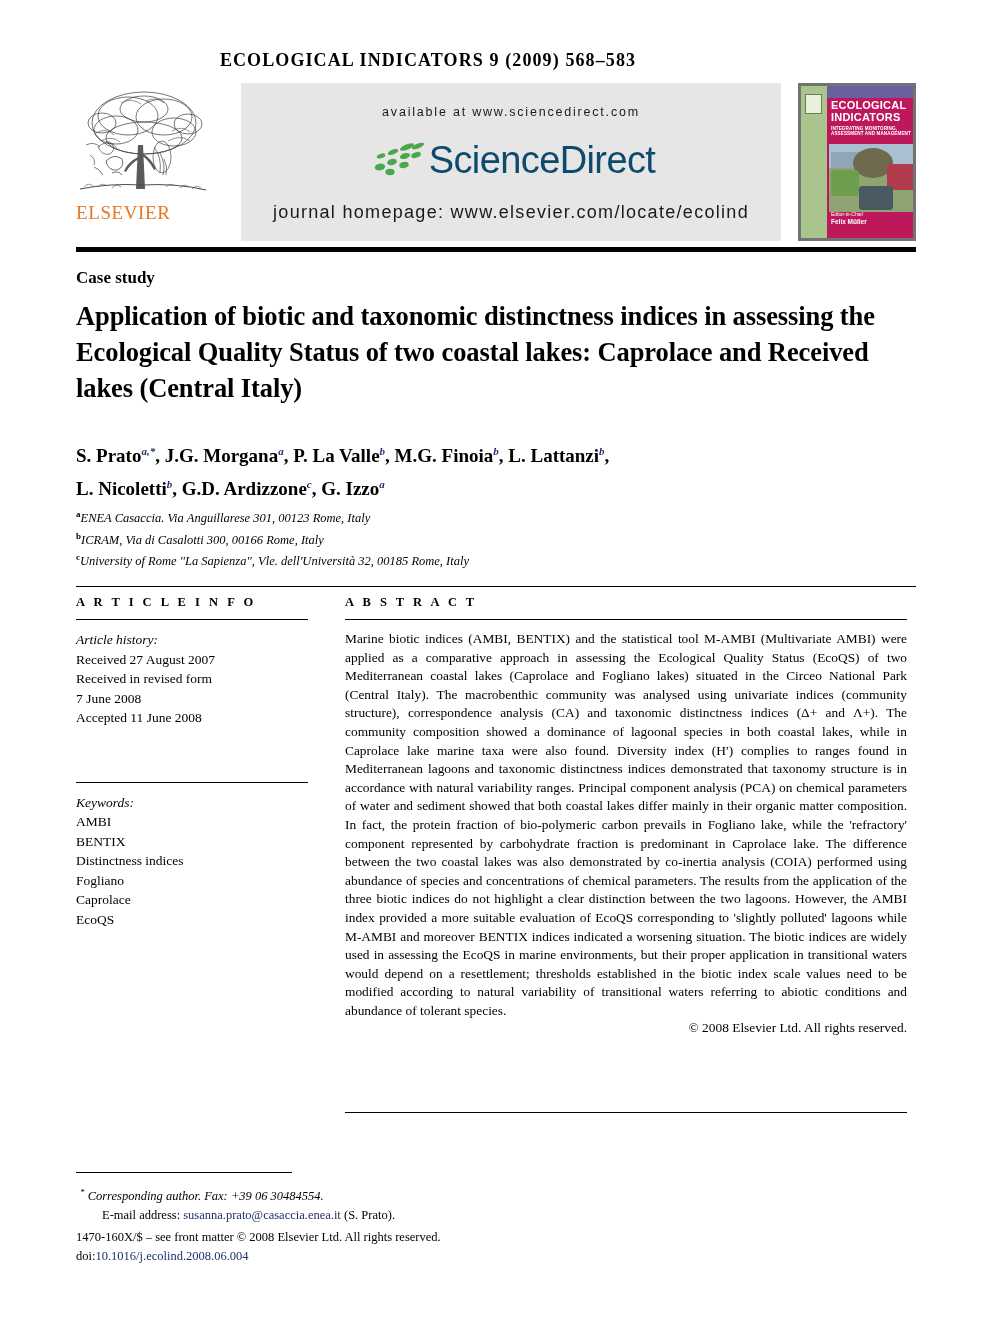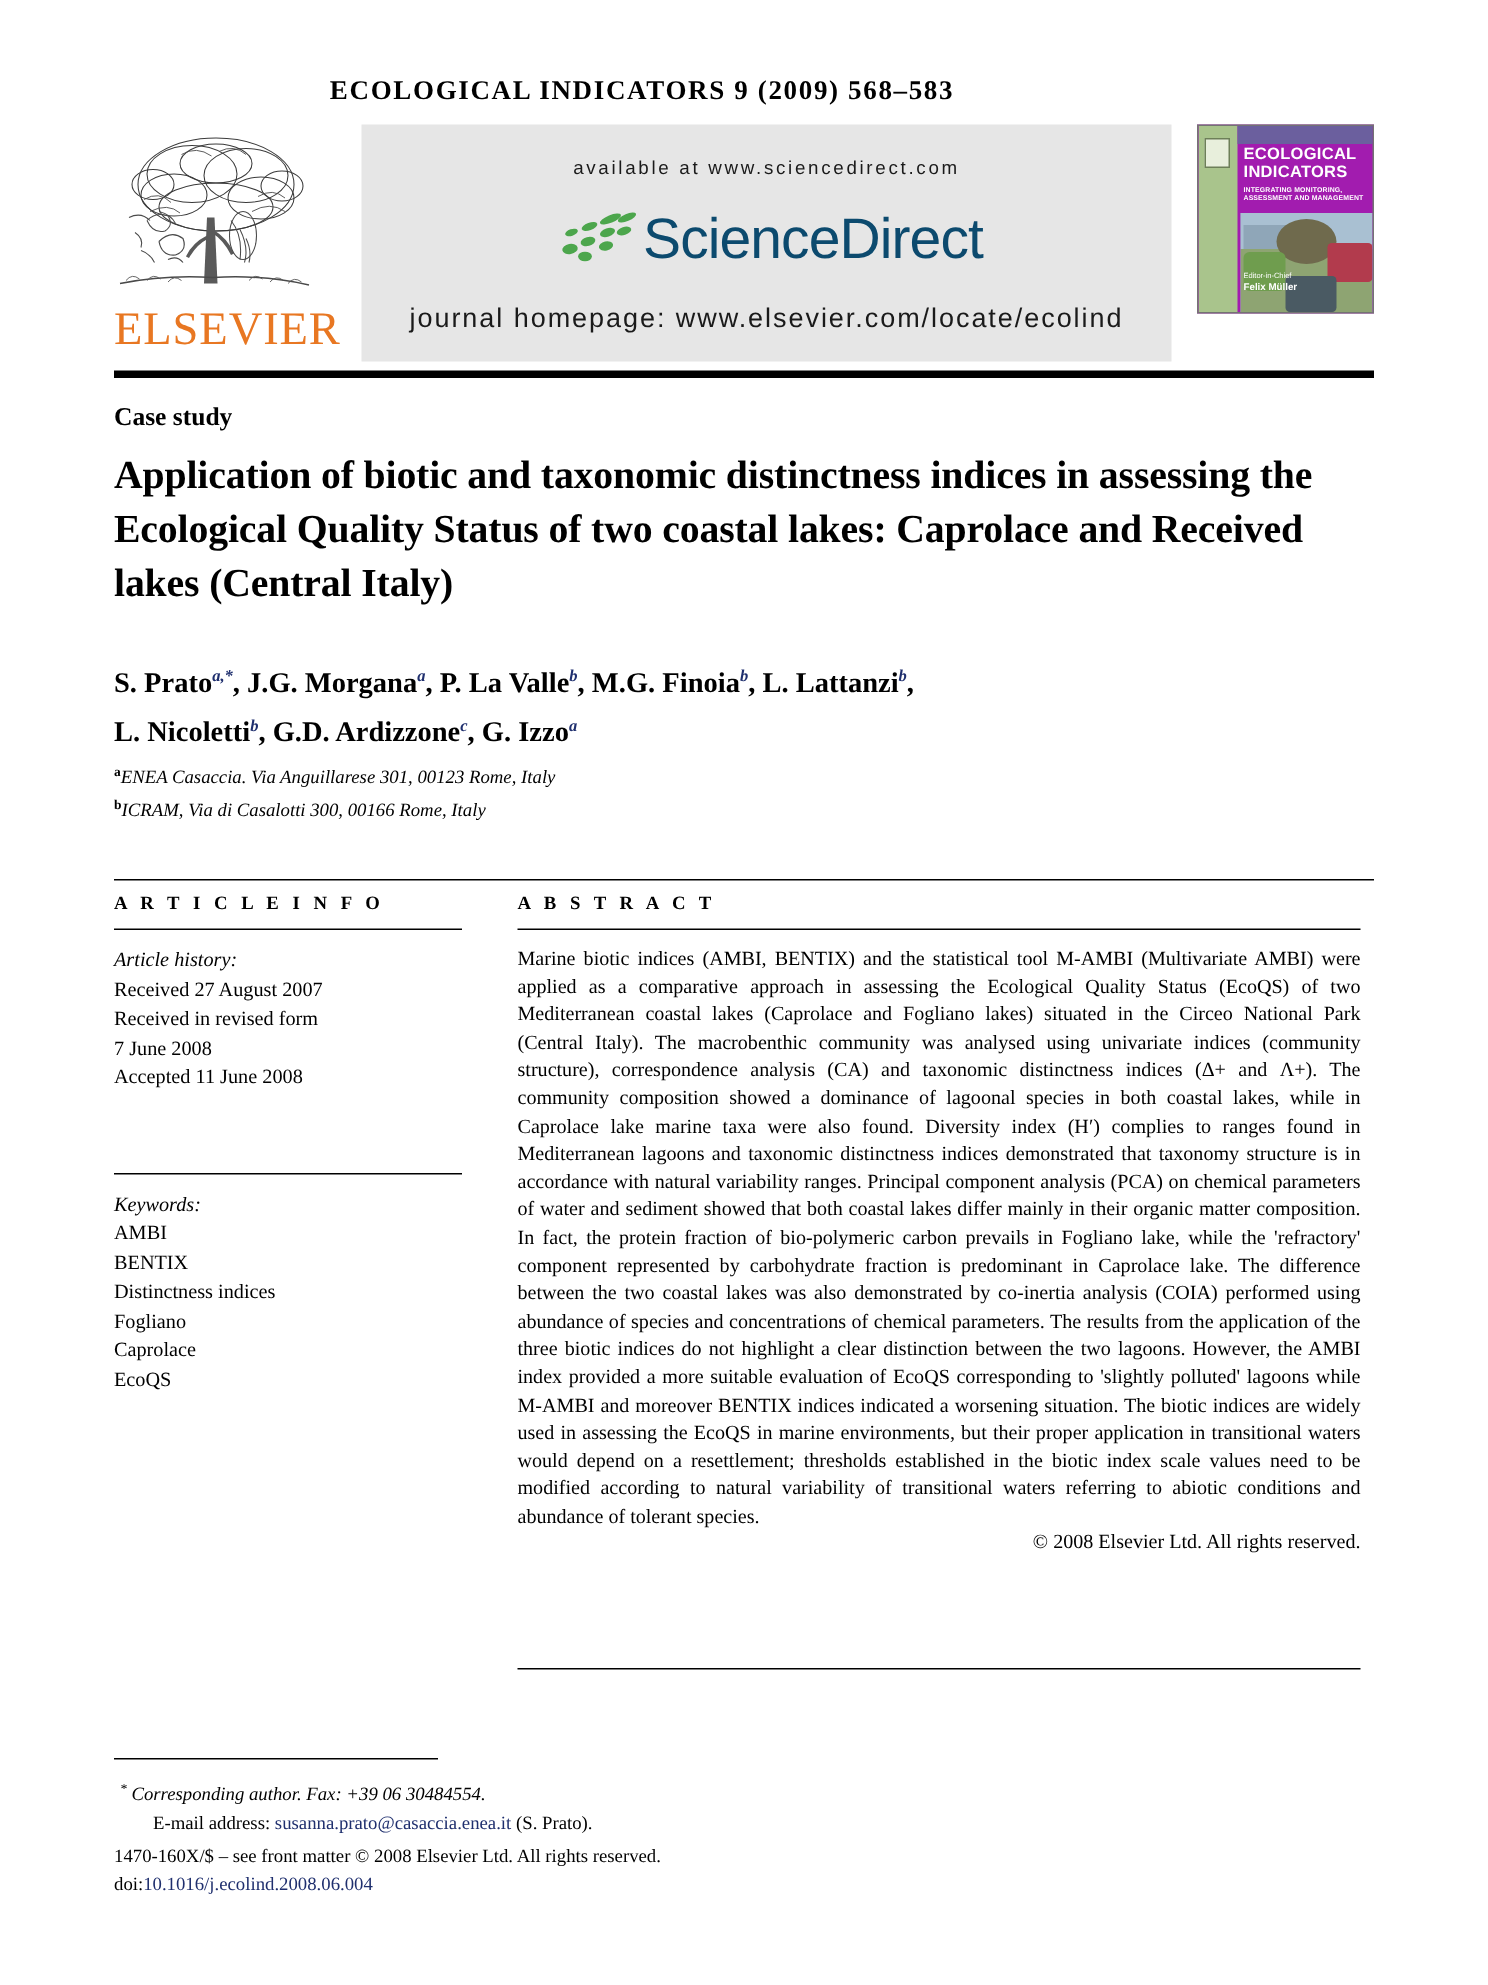--- a/index.html
+++ b/index.html
@@ -51,21 +51,21 @@
     width: 148px;
     height: 158px;
   }
   .tree-box {
     width: 132px;
     height: 118px;
     overflow: hidden;
   }
   .elsevier-word {
     font-family: "Liberation Serif", serif;
-    font-size: 31px;
+    font-size: 19px;
     letter-spacing: 0.6px;
     color: #E87722;
     margin-top: 2px;
     line-height: 1;
   }
 
   .sd-banner {
     position: absolute;
     left: 165px;
     top: 0;
@@ -101,24 +101,24 @@
     font-size: 38px;
     color: #0c4a6e;
     letter-spacing: -0.6px;
   }
 
   .cover {
     position: absolute;
     right: 0;
     top: 0;
     width: 118px;
-    height: 126px;
-    border: 1px solid #737373;
+    height: 158px;
+    border: 3px solid #737373;
     box-sizing: border-box;
-    background: #a21caf;
+    background: #be185d;
     overflow: hidden;
     position: absolute;
   }
   .cover-spine {
     position: absolute;
     left: 0; top: 0;
     width: 26px; height: 100%;
     background: #a9c48c;
   }
   .cover-spine-badge {
@@ -444,20 +444,21 @@
     <span>M.G. Finoia</span><sup>b</sup>,
     <span>L. Lattanzi</span><sup>b</sup>,<br>
     <span>L. Nicoletti</span><sup>b</sup>,
     <span>G.D. Ardizzone</span><sup>c</sup>,
     <span>G. Izzo</span><sup>a</sup>
   </div>
 
   <div class="affils">
     <div><sup>a</sup><span>ENEA Casaccia. Via Anguillarese 301, 00123 Rome, Italy</span></div>
     <div><sup>b</sup><span>ICRAM, Via di Casalotti 300, 00166 Rome, Italy</span></div>
+    <div><sup>c</sup><span>University of Rome ''La Sapienza'', Vle. dell'Università 32, 00185 Rome, Italy</span></div>
   </div>
 
   <div class="rule-thin" style="left:76px; top:586px; width:840px;"></div>
 
   <div class="col-info">
     <div class="sec-head">A R T I C L E   I N F O</div>
     <div class="hr-under"></div>
     <div class="info-body">
       <div class="lbl">Article history:</div>
       <div>Received 27 August 2007</div>

